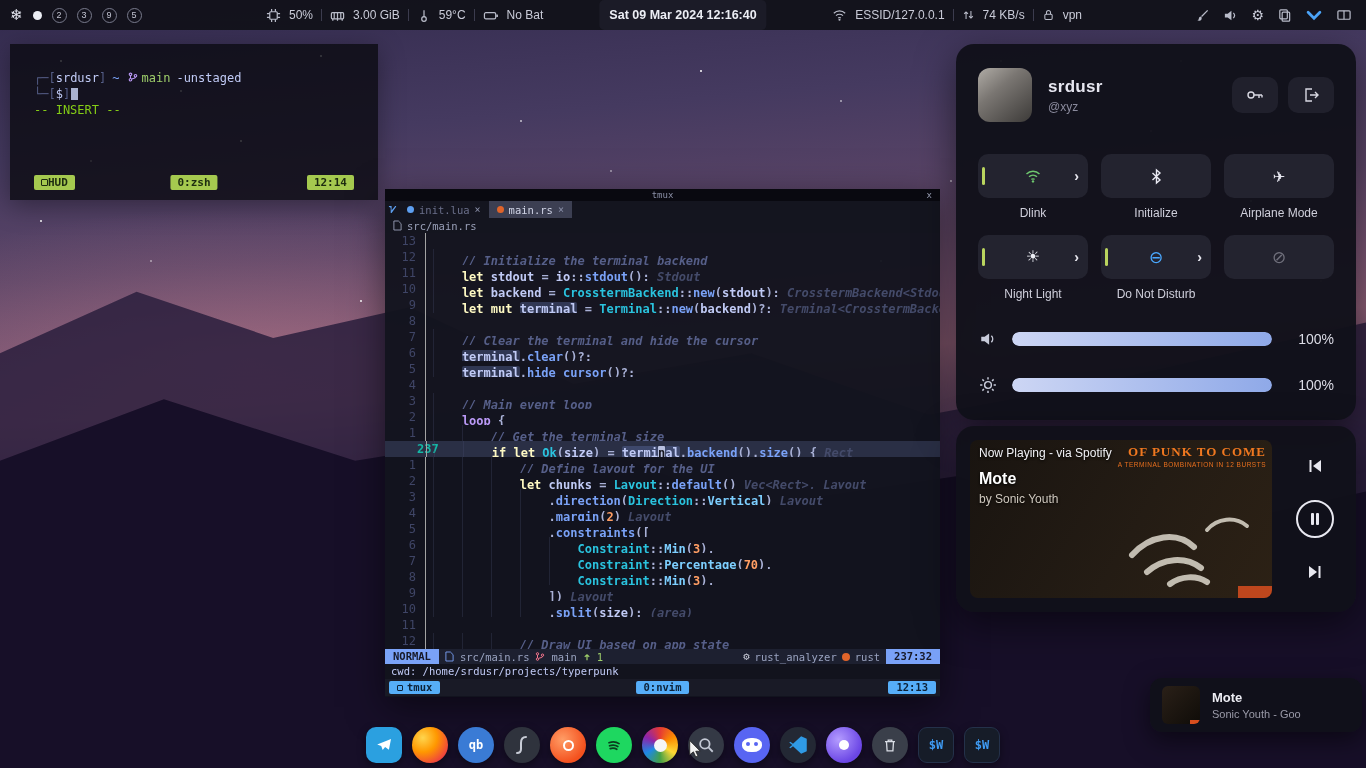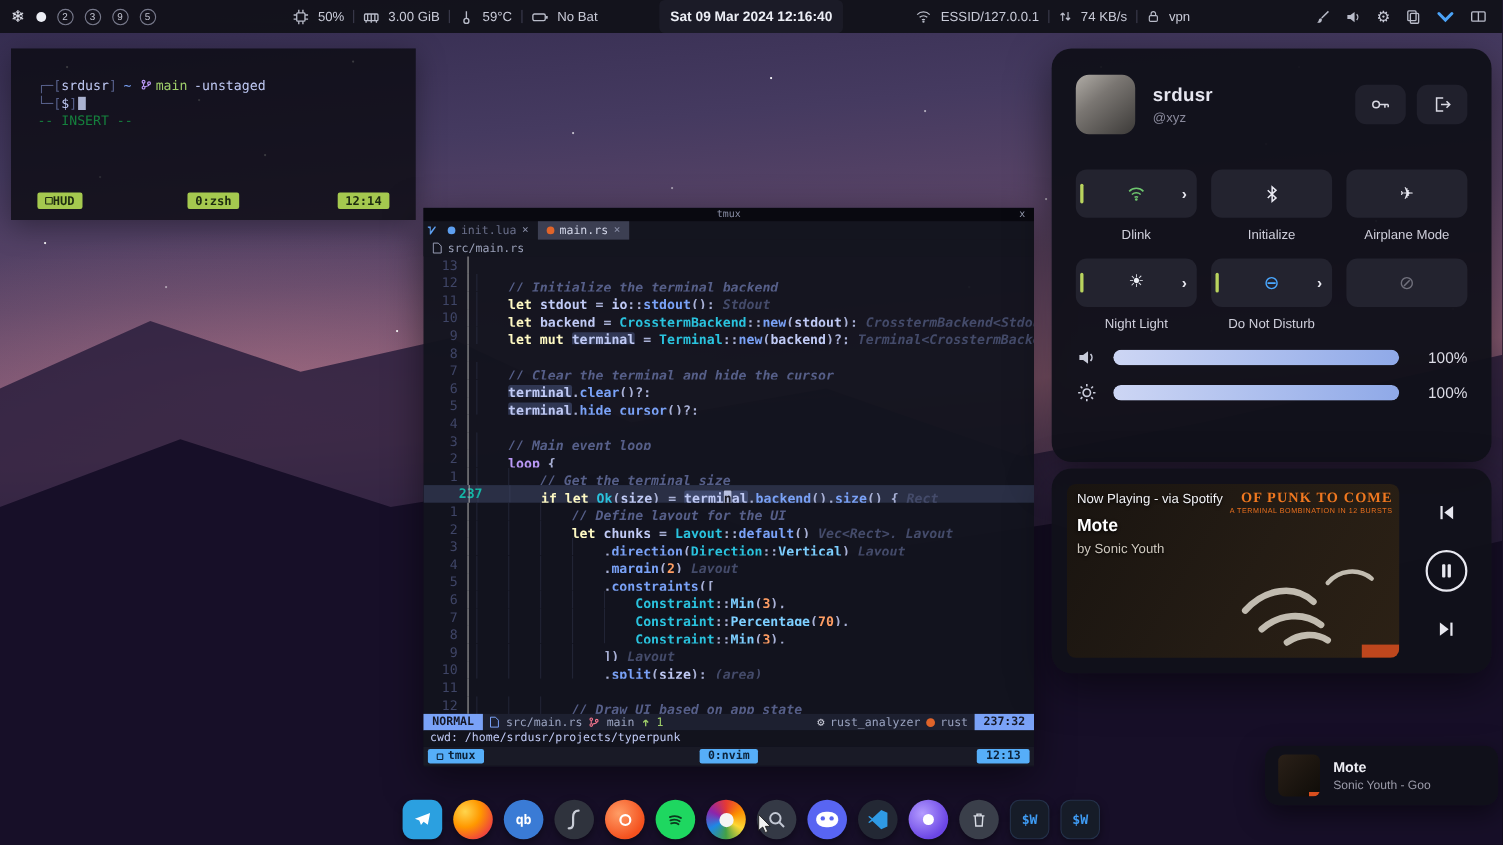--- a/index.html
+++ b/index.html
@@ -45,21 +45,21 @@
 
   
   .hud { position:absolute; left:10px; top:44px; width:368px; height:156px; z-index:2;
     background:rgba(10,10,16,.80); box-shadow:0 6px 24px rgba(0,0,0,.35);
     font:12px/16px "DejaVu Sans Mono", monospace; color:#a9b1d6; padding:26px 0 0 24px; }
   .hud .dim { color:#565f89; }
   .hud .usr { color:#c0caf5; }
   .hud .tilde { color:#7aa2f7; margin-left:6px; }
   .hud .gbranch { color:#9ece6a; }
   .hud .gstat { color:#c0caf5; margin-left:6px; }
-  .hud .mode { color:#15803d; }
+  .hud .mode { color:#84cc16; }
   .hud .cursor { display:inline-block; width:7px; height:12px; background:#aab2d0; margin-left:1px; vertical-align:-2px; }
   .hud .brsvg { display:inline-block; vertical-align:-1px; margin:0 4px 0 8px; }
   .gchips { position:absolute; left:0; right:0; bottom:9px; height:16px; }
   .gchip { position:absolute; background:#a5c94f; color:#1d2b10; font:bold 11px/15px "DejaVu Sans Mono",monospace;
     padding:0 7px; border-radius:2px; display:flex; align-items:center; }
   .gchip .wbox { width:7px; height:7px; border:1.4px solid #1d2b10; border-radius:1px; }
   .gc-l { left:24px; } .gc-m { left:50%; transform:translateX(-50%); } .gc-r { right:24px; }
 
   
   .ewin { position:absolute; left:385px; top:189px; width:555px; height:508px; z-index:3;
@@ -127,21 +127,21 @@
   .tile { position:relative; width:100%; height:44px; background:#23232f; border-radius:10px;
     display:flex; align-items:center; justify-content:center; }
   .tile .accent { position:absolute; left:4px; top:13px; width:3px; height:18px; border-radius:2px; background:#b9d45e; }
   .tile .tchev { position:absolute; right:9px; color:#e8e8f0; font-size:14px; font-weight:bold; }
   .tlabel { margin-top:8px; height:15px; font-size:12px; color:#cfcfdb; text-align:center; }
   .gi { font-size:16px; line-height:1; }
   .gi-plane { color:#e9e9f2; font-size:15px; }
   .gi-sun { color:#eceef5; }
   .gi-dnd { color:#4aa8ff; font-size:17px; }
   .gi-block { color:#70707c; font-size:17px; }
-  .cc-slider { display:flex; align-items:center; gap:14px; margin-top:14px; }
+  .cc-slider { display:flex; align-items:center; gap:14px; margin-top:28px; }
   .track { flex:1; height:14px; border-radius:7px; background:#2a2a38; overflow:hidden; }
   .fill { width:100%; height:100%; border-radius:7px; background:linear-gradient(90deg,#cdd6f4,#8fa9e8); }
   .pct { width:48px; text-align:right; font-size:14px; color:#dcdce6; }
 
   
   .mp { position:absolute; left:956px; top:426px; width:400px; height:186px; z-index:3;
     background:rgba(17,17,26,.97); border-radius:18px; box-shadow:0 12px 38px rgba(0,0,0,.5); }
   .art { position:absolute; left:14px; top:14px; width:302px; height:158px; border-radius:8px; overflow:hidden;
     background:linear-gradient(120deg,#191410 0%,#241c14 55%,#2c2115 100%); }
   .art-orange1 { position:absolute; right:6px; top:4px; color:#f07820; font-weight:bold; font-size:13px;

